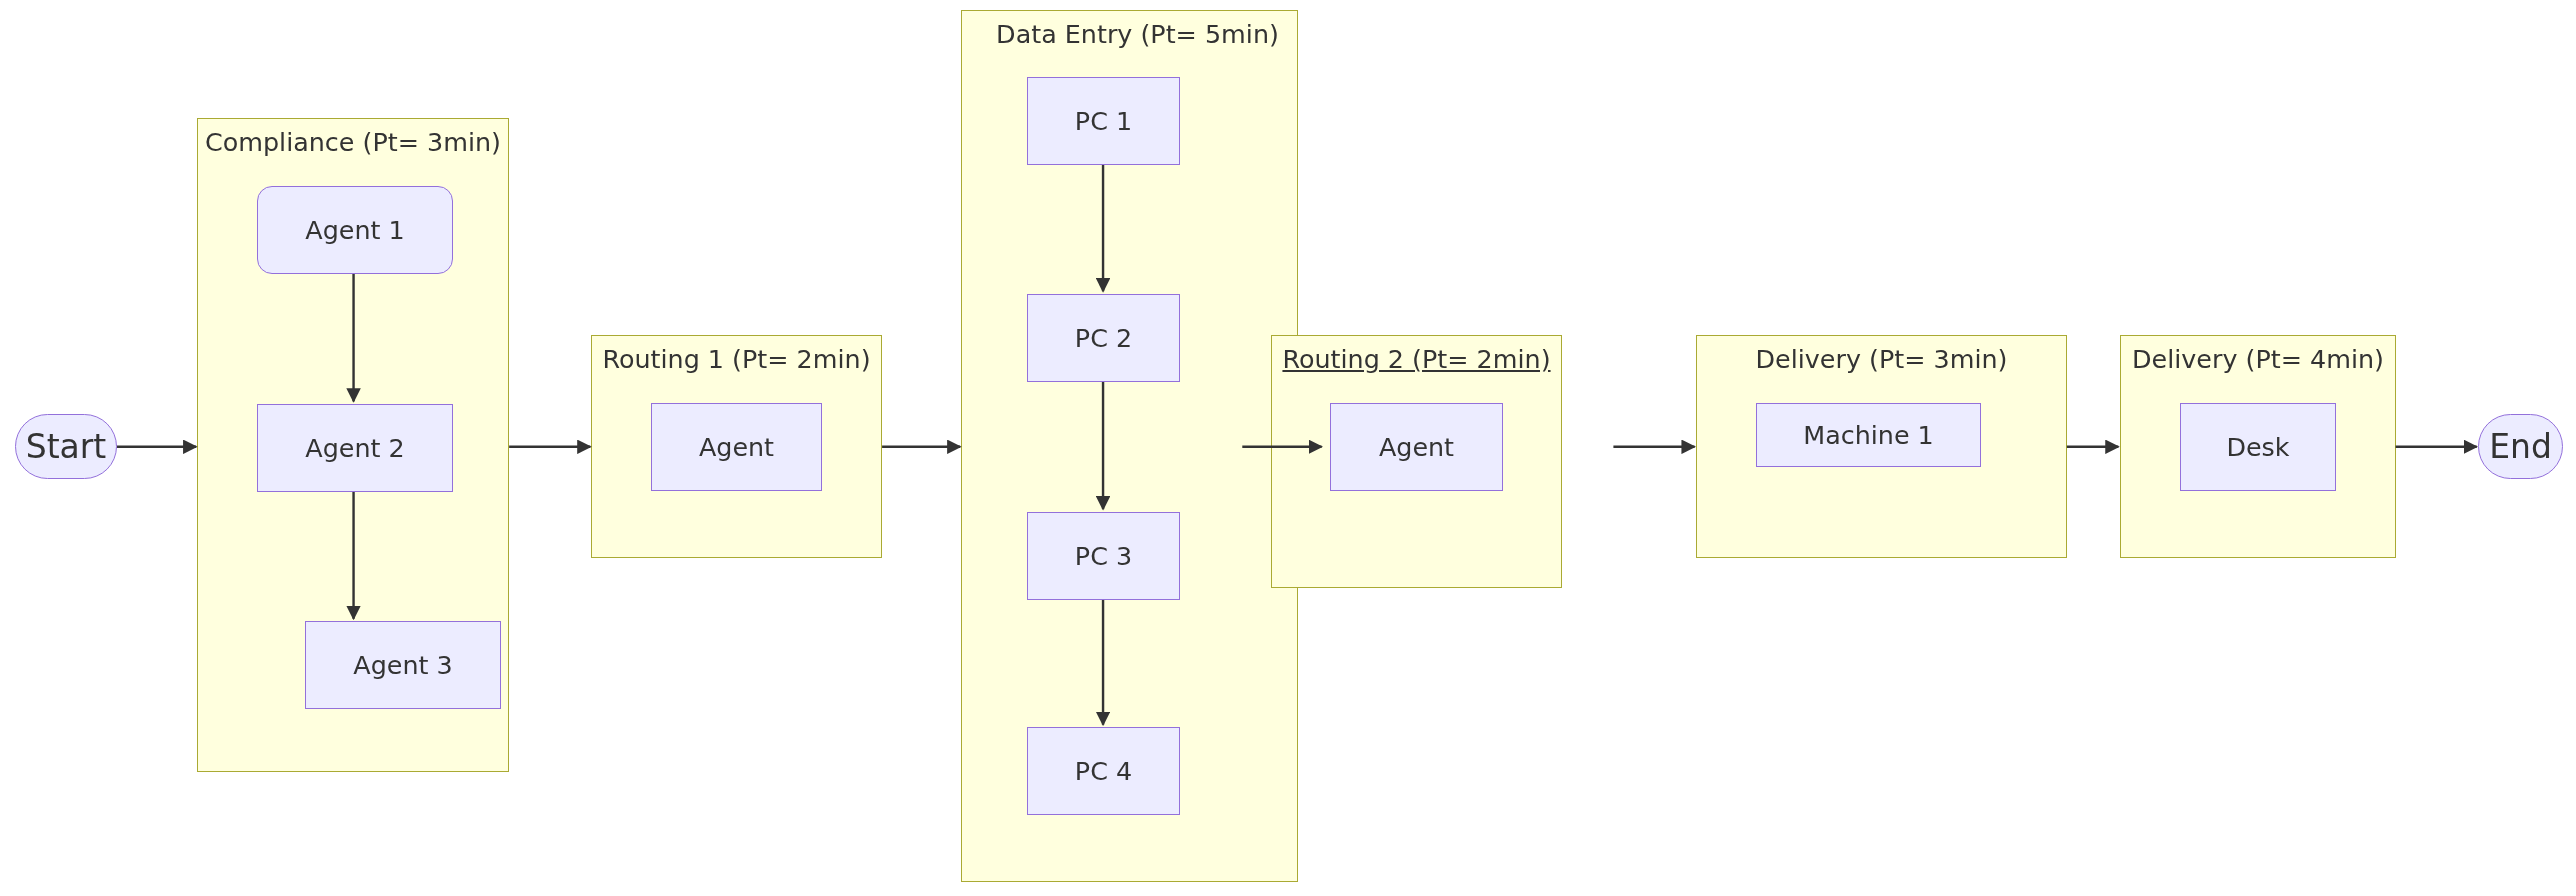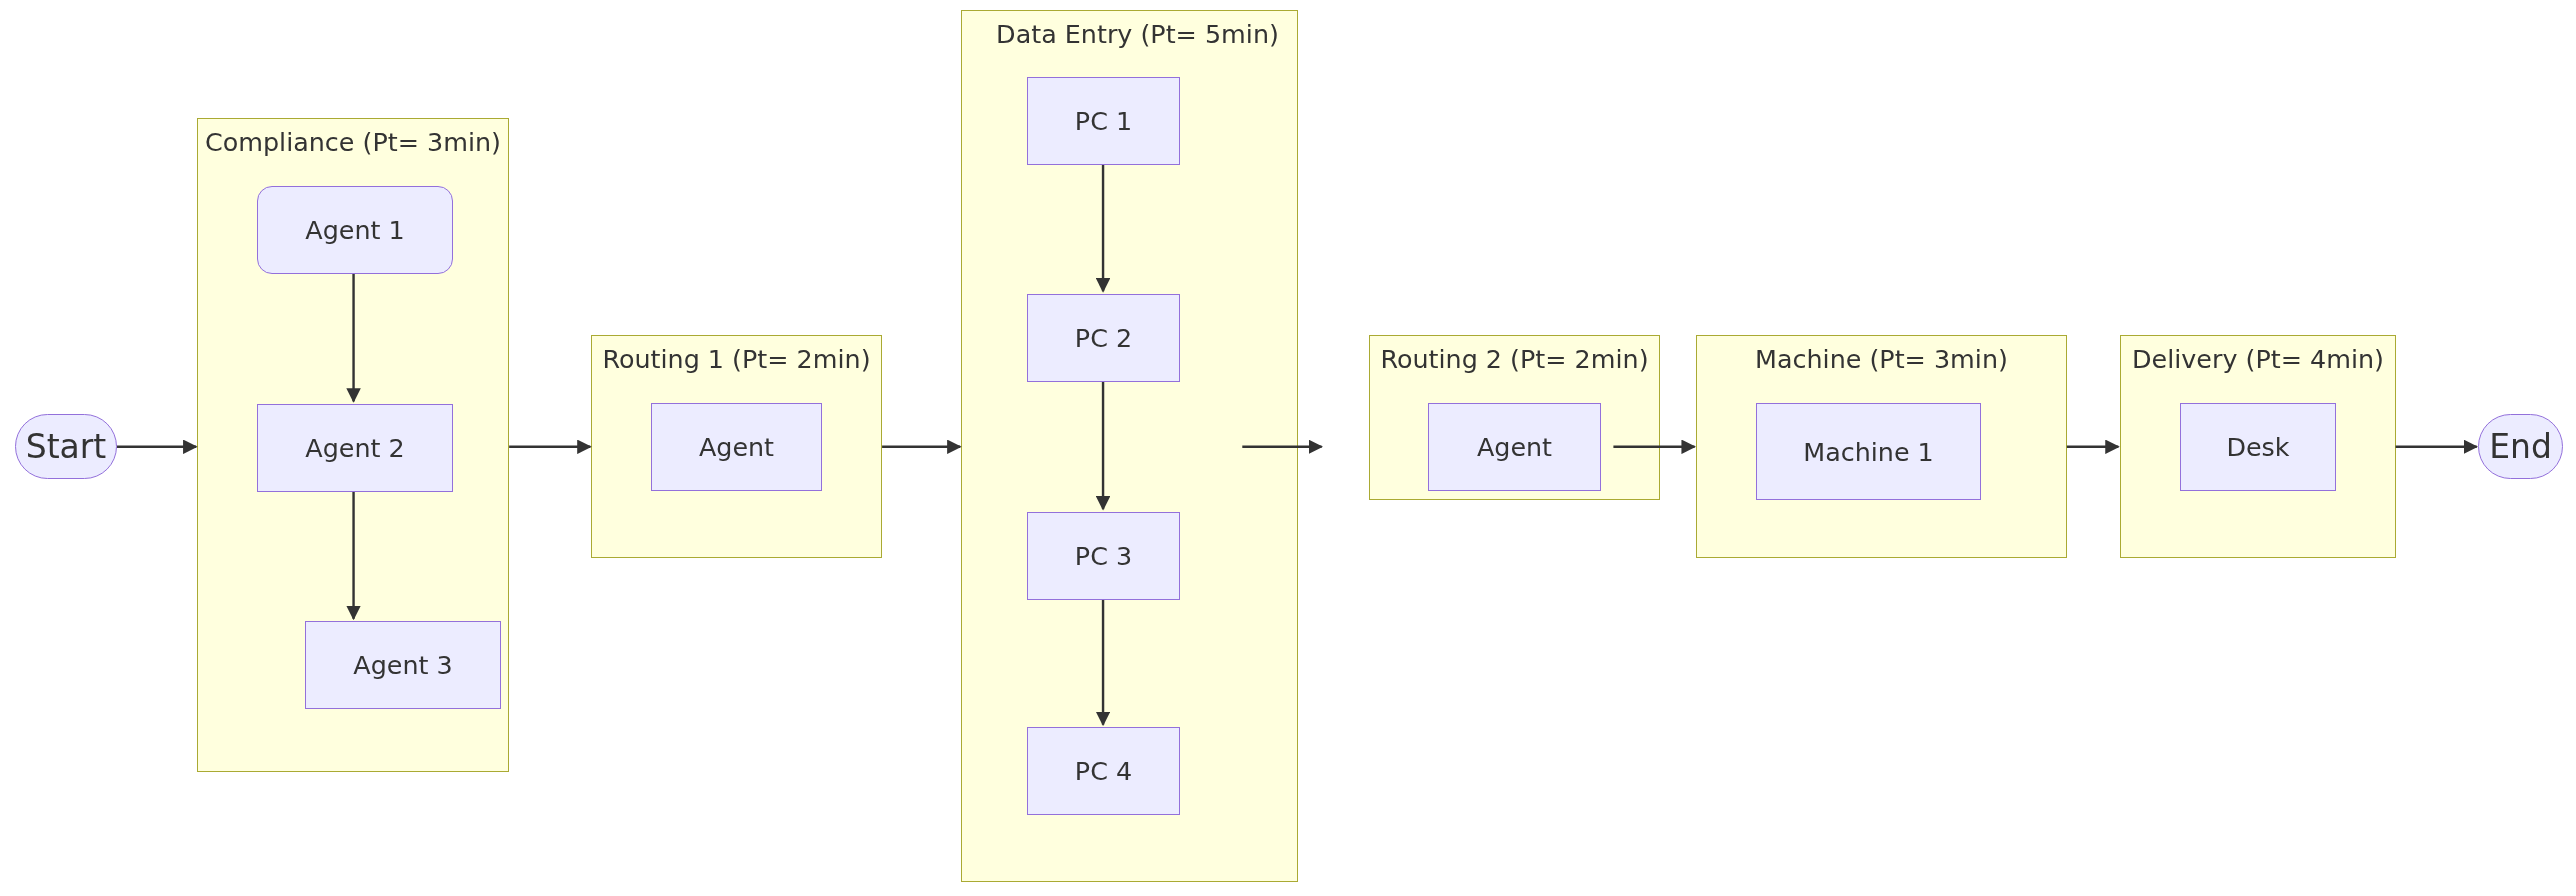--- a/index.html
+++ b/index.html
@@ -103,30 +103,30 @@
       <span>PC 2</span>
     </div>
     <div class="node" style="left:65px;top:501px;width:153px;height:88px;">
       <span>PC 3</span>
     </div>
     <div class="node" style="left:65px;top:716px;width:153px;height:88px;">
       <span>PC 4</span>
     </div>
   </div>
 
-  <div class="cluster" style="left:1369px;top:335px;width:291px;height:165px;">
+  <div class="cluster" style="left:1271px;top:335px;width:291px;height:253px;text-decoration:underline;">
     <div class="cluster-title">Routing 2 (Pt= 2min)</div>
     <div class="node" style="left:58px;top:67px;width:173px;height:88px;">
       <span>Agent</span>
     </div>
   </div>
 
   <div class="cluster" style="left:1696px;top:335px;width:371px;height:223px;">
-    <div class="cluster-title">Machine (Pt= 3min)</div>
-    <div class="node" style="left:59px;top:67px;width:225px;height:97px;">
+    <div class="cluster-title">Delivery (Pt= 3min)</div>
+    <div class="node" style="left:59px;top:67px;width:225px;height:64px;">
       <span>Machine 1</span>
     </div>
   </div>
 
   <div class="cluster" style="left:2120px;top:335px;width:276px;height:223px;">
     <div class="cluster-title">Delivery (Pt= 4min)</div>
     <div class="node" style="left:59px;top:67px;width:156px;height:88px;">
       <span>Desk</span>
     </div>
   </div>

